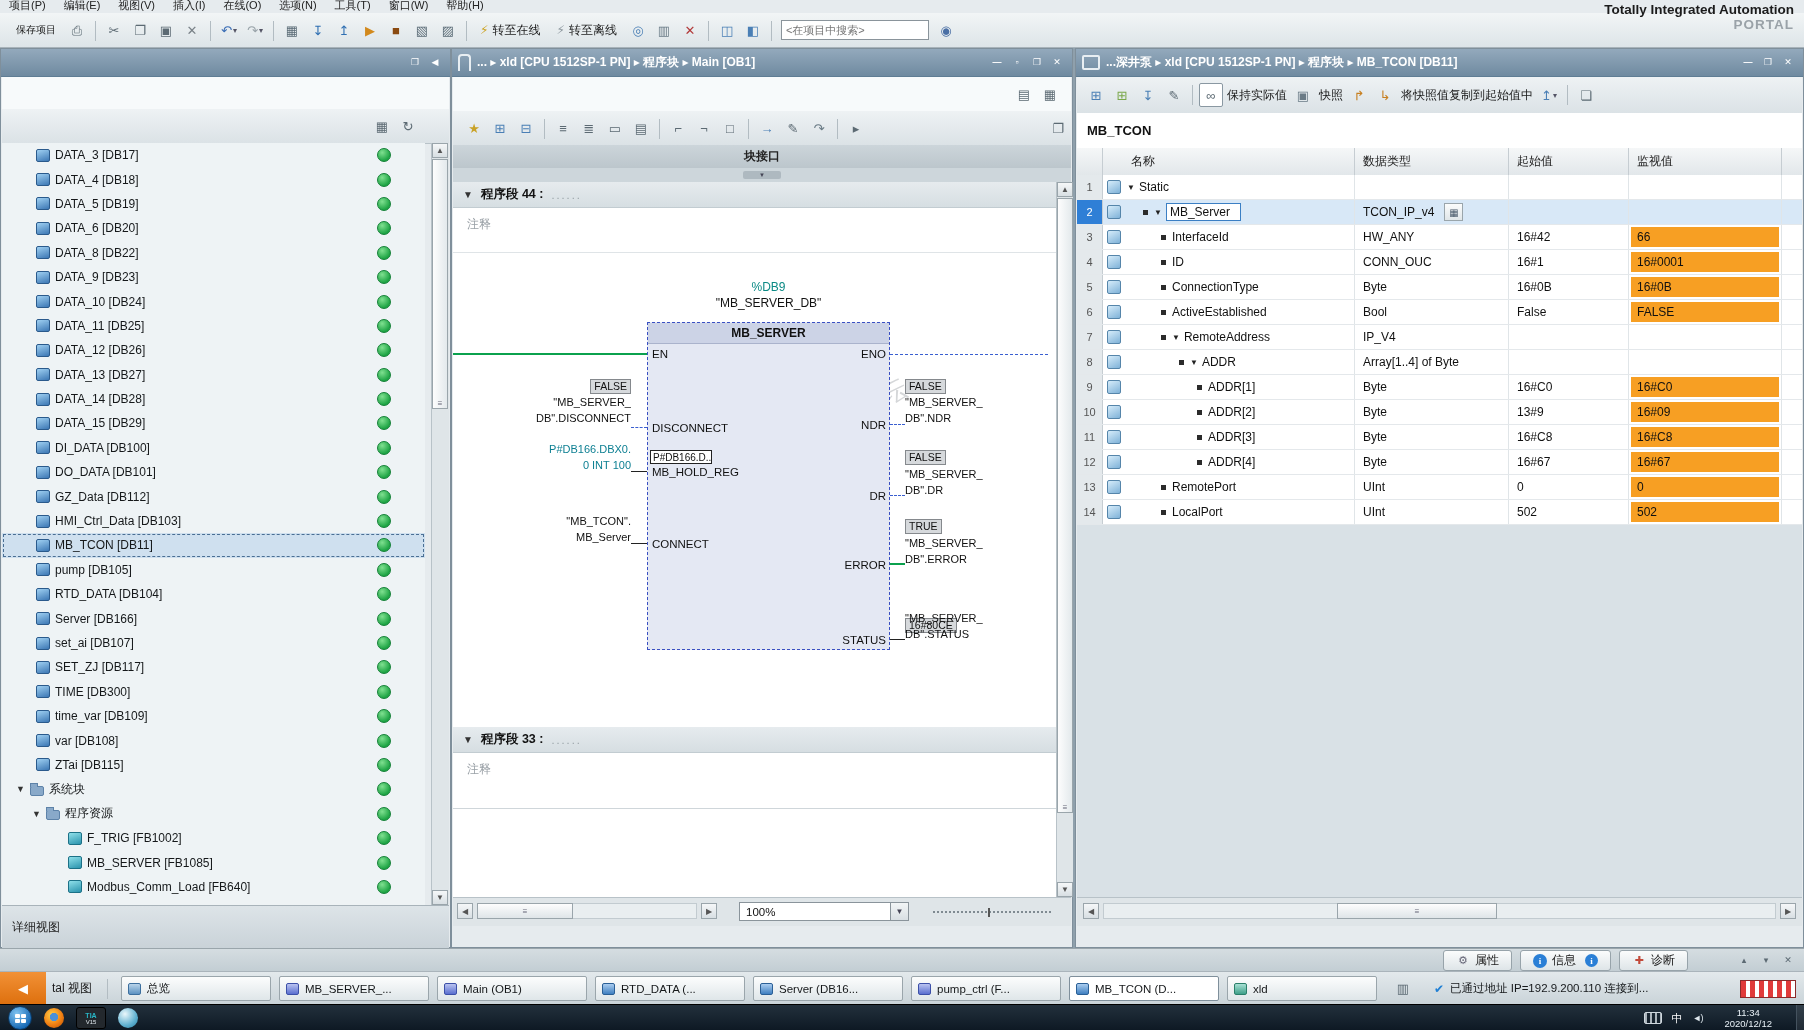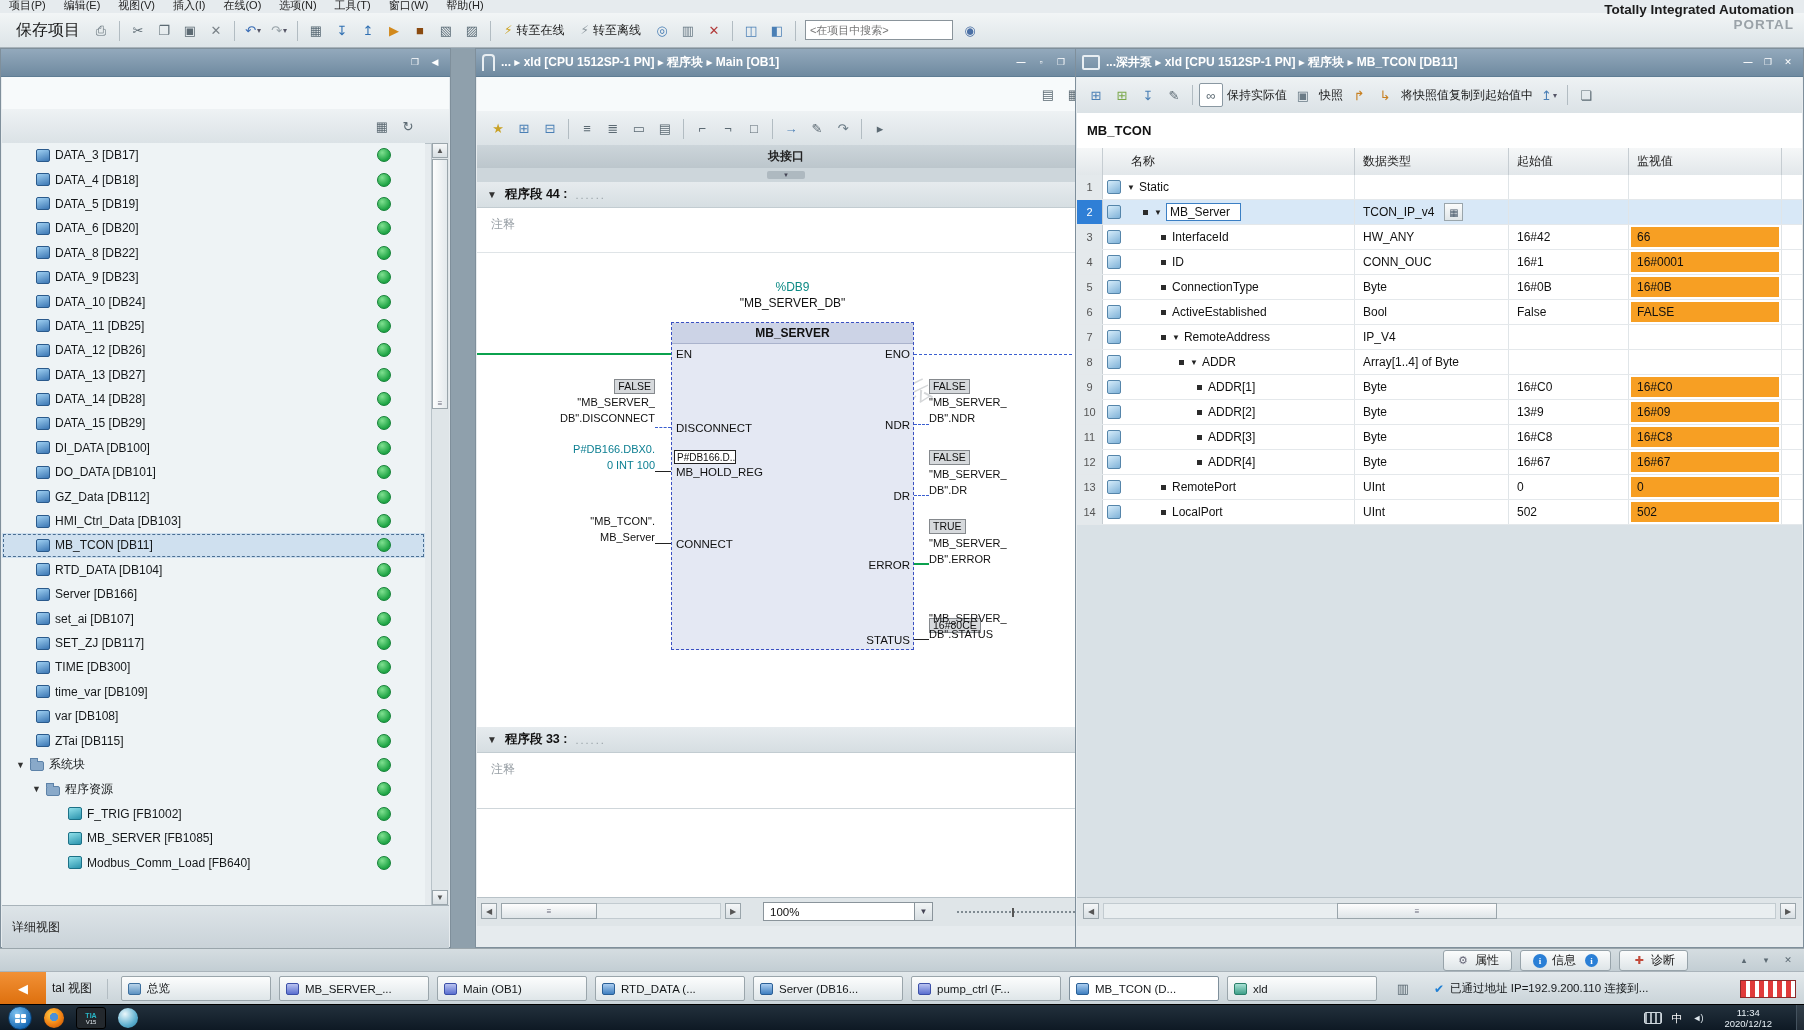--- a/index.html
+++ b/index.html
@@ -2,37 +2,37 @@
 <html><head>
 <meta charset="utf-8">
 <style>
   html,body{margin:0;padding:0;}
   body{font-family:"Liberation Sans","DejaVu Sans",sans-serif;background:#9aa8b2;}
   .screen{position:relative;width:1804px;height:1030px;overflow:hidden;background:#c6d1d7;font-size:12px;}
   
   .menubar{position:absolute;left:0;top:0;width:100%;height:13px;background:#e6ebee;overflow:hidden;font-size:11px;color:#222;white-space:nowrap;}
   .menubar .mitem{display:inline-block;margin:0 9px;transform:translateY(-2px);}
   .maintoolbar{position:absolute;left:0;top:13px;width:100%;height:35px;background:linear-gradient(#f2f5f6,#dde4e8);border-bottom:1px solid #a8b3ba;display:flex;align-items:center;padding-left:8px;box-sizing:border-box;}
-  .txtbtn{font-size:16px;color:#1a1a1a;background:transparent;border:none;padding:3px 8px;white-space:nowrap;}
+  .txtbtn{font-size:10px;color:#1a1a1a;background:transparent;border:none;padding:3px 8px;white-space:nowrap;}
   .ico{position:relative;display:inline-flex;align-items:center;justify-content:center;min-width:22px;height:22px;margin:0 1px;border:1px solid transparent;border-radius:2px;font-size:13px;color:#5c6a73;}
   .ico .g{line-height:1;}
   .ico .dd{font-size:8px;margin-left:1px;color:#556;}
   .ico.pressed{background:#fff;border:1px solid #8a98a2;}
   .tsep{display:inline-block;width:1px;height:20px;background:#b2bcc2;margin:0 5px;vertical-align:middle;}
   .onbtn{display:inline-flex;align-items:center;gap:4px;font-size:12px;color:#1a1a1a;margin:0 4px;padding:2px 4px;white-space:nowrap;}
   .onbtn .bolt{font-size:12px;}
   .searchbox{width:148px;height:20px;border:1px solid #8a949b;font-size:11px;color:#555;padding:0 4px;margin:0 4px;background:#fff;box-sizing:border-box;}
   .brand{position:absolute;top:2px;right:10px;text-align:right;line-height:15px;z-index:5;}
   .brand .b1{font-size:13.5px;font-weight:bold;color:#1c1c1c;}
   .brand .b2{font-size:13.5px;font-weight:bold;color:#9aa2a8;letter-spacing:1px;}
   
   .content{position:absolute;left:0;top:48px;width:1804px;height:900px;background:#8fa0ac;}
   .pane{position:absolute;top:0;height:900px;background:#e6ebee;border:1px solid #7f8f9b;box-sizing:border-box;}
   .pane.left{left:0;width:451px;}
-  .pane.middle{left:451px;width:622px;margin-left:24px;}
+  .pane.middle{left:451px;width:622px;}
   .pane.right{left:1075px;width:729px;}
   .ptitle{position:absolute;left:0;top:0;right:0;height:28px;background:linear-gradient(#93a9bc,#6f8aa0);display:flex;align-items:center;padding:0 6px;color:#fff;font-size:12px;font-weight:bold;box-sizing:border-box;border-bottom:1px solid #5d7astroke;border-bottom:1px solid #5d7astrokeb;border-bottom:1px solid #5f7d94;}
   .bcrumb{white-space:nowrap;overflow:hidden;flex:1;margin-left:6px;}
   .wctl{display:flex;gap:2px;margin-left:6px;}
   .wctl .ico{min-width:16px;height:15px;color:#fff;font-size:9px;border:none;}
   .clipico{width:9px;height:15px;border:2px solid #e8eef2;border-radius:4px 4px 0 0;border-bottom:none;flex:none;}
   .monico{width:14px;height:11px;border:2px solid #e8eef2;border-radius:2px;flex:none;}
   
   .lwhite{position:absolute;left:1px;top:28px;right:1px;height:32px;background:#f7fafb;border-bottom:1px solid #c8d0d5;}
   .ltools{position:absolute;left:1px;top:60px;right:1px;height:34px;background:linear-gradient(#eef2f4,#dbe2e6);border-bottom:1px solid #b8c2c8;display:flex;align-items:center;justify-content:flex-end;padding-right:28px;}
@@ -355,20 +355,26 @@
           </div>
           <div class="titem sel">
             <span class="tind" style="width: 34px;"></span>
             <span class="nico db"></span>
             <span class="tlabel">MB_TCON [DB11]</span>
             <span class="gdot"></span>
           </div>
           <div class="titem">
             <span class="tind" style="width: 34px;"></span>
             <span class="nico db"></span>
+            <span class="tlabel">pump [DB105]</span>
+            <span class="gdot"></span>
+          </div>
+          <div class="titem">
+            <span class="tind" style="width: 34px;"></span>
+            <span class="nico db"></span>
             <span class="tlabel">RTD_DATA [DB104]</span>
             <span class="gdot"></span>
           </div>
           <div class="titem">
             <span class="tind" style="width: 34px;"></span>
             <span class="nico db"></span>
             <span class="tlabel">Server [DB166]</span>
             <span class="gdot"></span>
           </div>
           <div class="titem">

